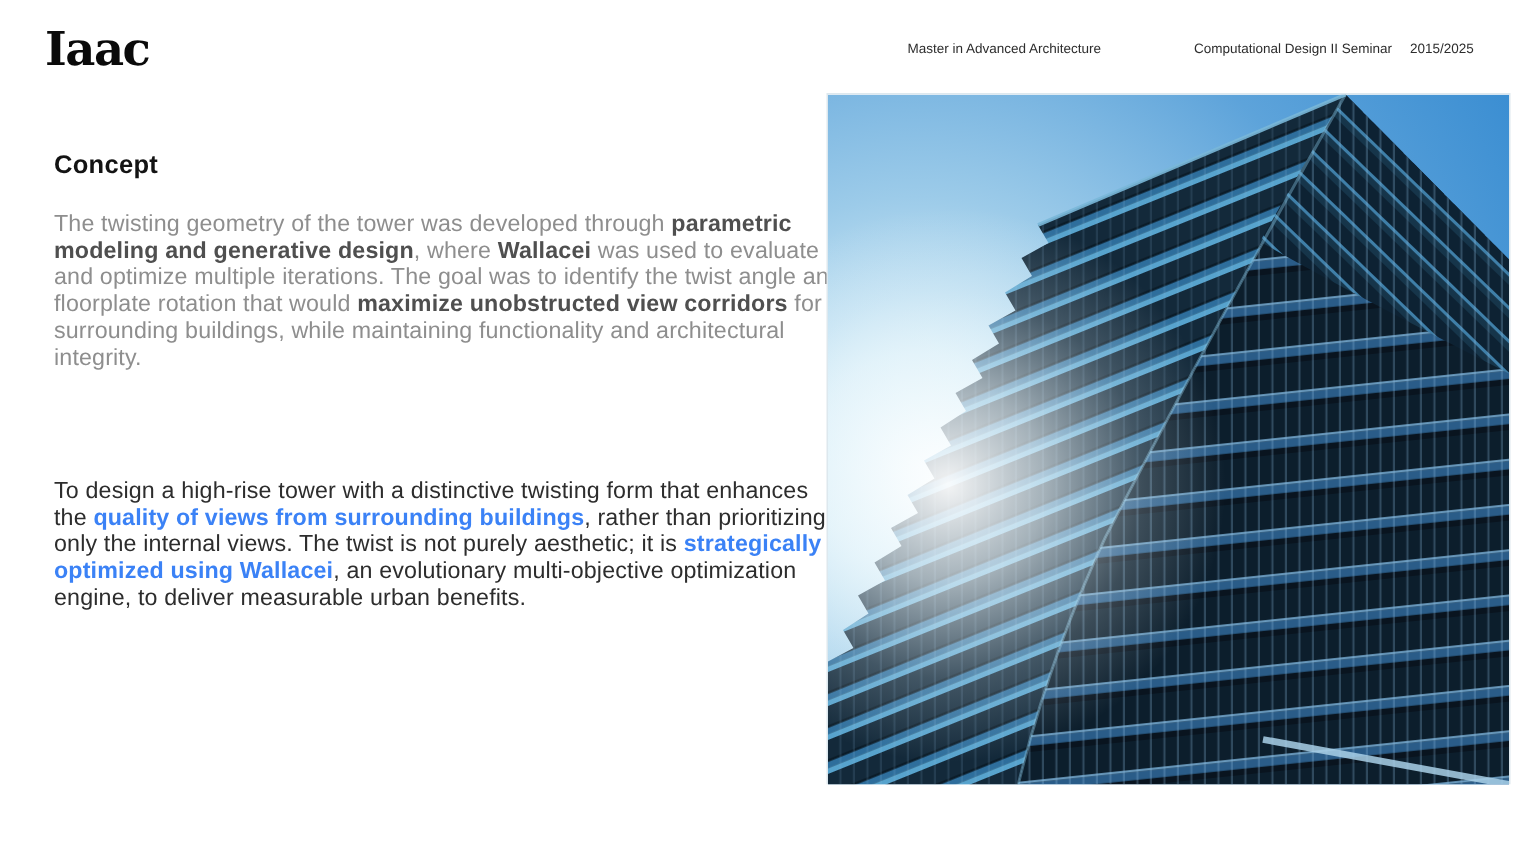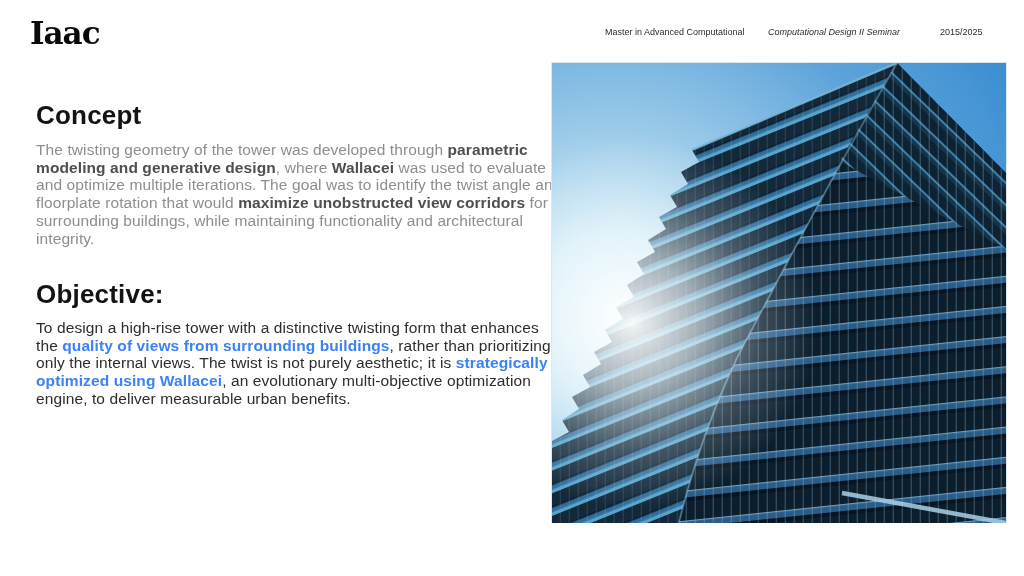--- a/index.html
+++ b/index.html
@@ -8,25 +8,25 @@
     font-family:"Liberation Sans",sans-serif;
   }
   .logo{
     position:absolute;left:30px;top:16px;
     font-family:"DejaVu Serif",serif;font-weight:bold;font-size:31px;line-height:34px;
     color:#0a0a0a;letter-spacing:-1px;
   }
   .meta{position:absolute;top:27px;left:0;width:1024px;height:14px;font-size:9px;color:#2d2d2d;}
   .meta span{position:absolute;top:0;white-space:nowrap;}
   .meta .m1{left:605px;}
-  .meta .m2{left:768px;font-style:italic;}
+  .meta .m2{left:796px;}
   .meta .m3{left:940px;}
   .sec-title{
     position:absolute;left:36px;margin:0;
-    font-size:26px;font-weight:800;color:#131313;letter-spacing:.2px;
+    font-size:17px;font-weight:800;color:#131313;letter-spacing:.2px;
   }
   .t-concept{top:100px;}
   .t-objective{top:279px;}
   .para{
     position:absolute;left:36px;width:526px;margin:0;
     font-size:15.5px;line-height:17.7px;letter-spacing:.1px;
   }
   .p-concept{top:141px;color:#8e8e8e;}
   .p-concept .b{font-weight:700;color:#4f4f4f;}
   .p-objective{top:319px;color:#2d2d2d;}
@@ -38,29 +38,28 @@
   .photo svg{display:block;width:454px;height:476px;}
 </style>
 </head>
 <body>
 
 <div class="slide">
 
   <div class="logo">Iaac</div>
 
   <div class="meta">
-    <span class="m1">Master in Advanced Computational</span>
+    <span class="m1">Master in Advanced Architecture</span>
     <span class="m2">Computational Design II Seminar</span>
     <span class="m3">2015/2025</span>
   </div>
 
   <h1 class="sec-title t-concept">Concept</h1>
   <p class="para p-concept"><span>The twisting geometry of the tower was developed through </span><span class="b">parametric modeling and generative design</span><span>, where </span><span class="b">Wallacei</span><span> was used to evaluate and optimize multiple iterations. The goal was to identify the twist angle and floorplate rotation that would </span><span class="b">maximize unobstructed view corridors</span><span> for surrounding buildings, while maintaining functionality and architectural integrity.</span></p>
 
-  <h1 class="sec-title t-objective">Objective:</h1>
   <p class="para p-objective"><span>To design a high-rise tower with a distinctive twisting form that enhances the </span><span class="b">quality of views from surrounding buildings</span><span>, rather than prioritizing only the internal views. The twist is not purely aesthetic; it is </span><span class="b">strategically optimized using Wallacei</span><span>, an evolutionary multi-objective optimization engine, to deliver measurable urban benefits.</span></p>
 
   <figure class="photo" role="img" aria-label="Low-angle photograph of a twisting high-rise tower with stacked cantilevered balcony slabs, seen from below against a bright blue sky with sun glare on the left edge">
     <svg viewBox="0 0 454 476" preserveAspectRatio="none">
       <defs>
         <radialGradient id="sky" gradientUnits="userSpaceOnUse" cx="60" cy="245" r="520">
           <stop offset="0" stop-color="#f0fafd"></stop>
           <stop offset="0.14" stop-color="#d8eef8"></stop>
           <stop offset="0.34" stop-color="#9ccbe9"></stop>
           <stop offset="0.62" stop-color="#5da3da"></stop>

